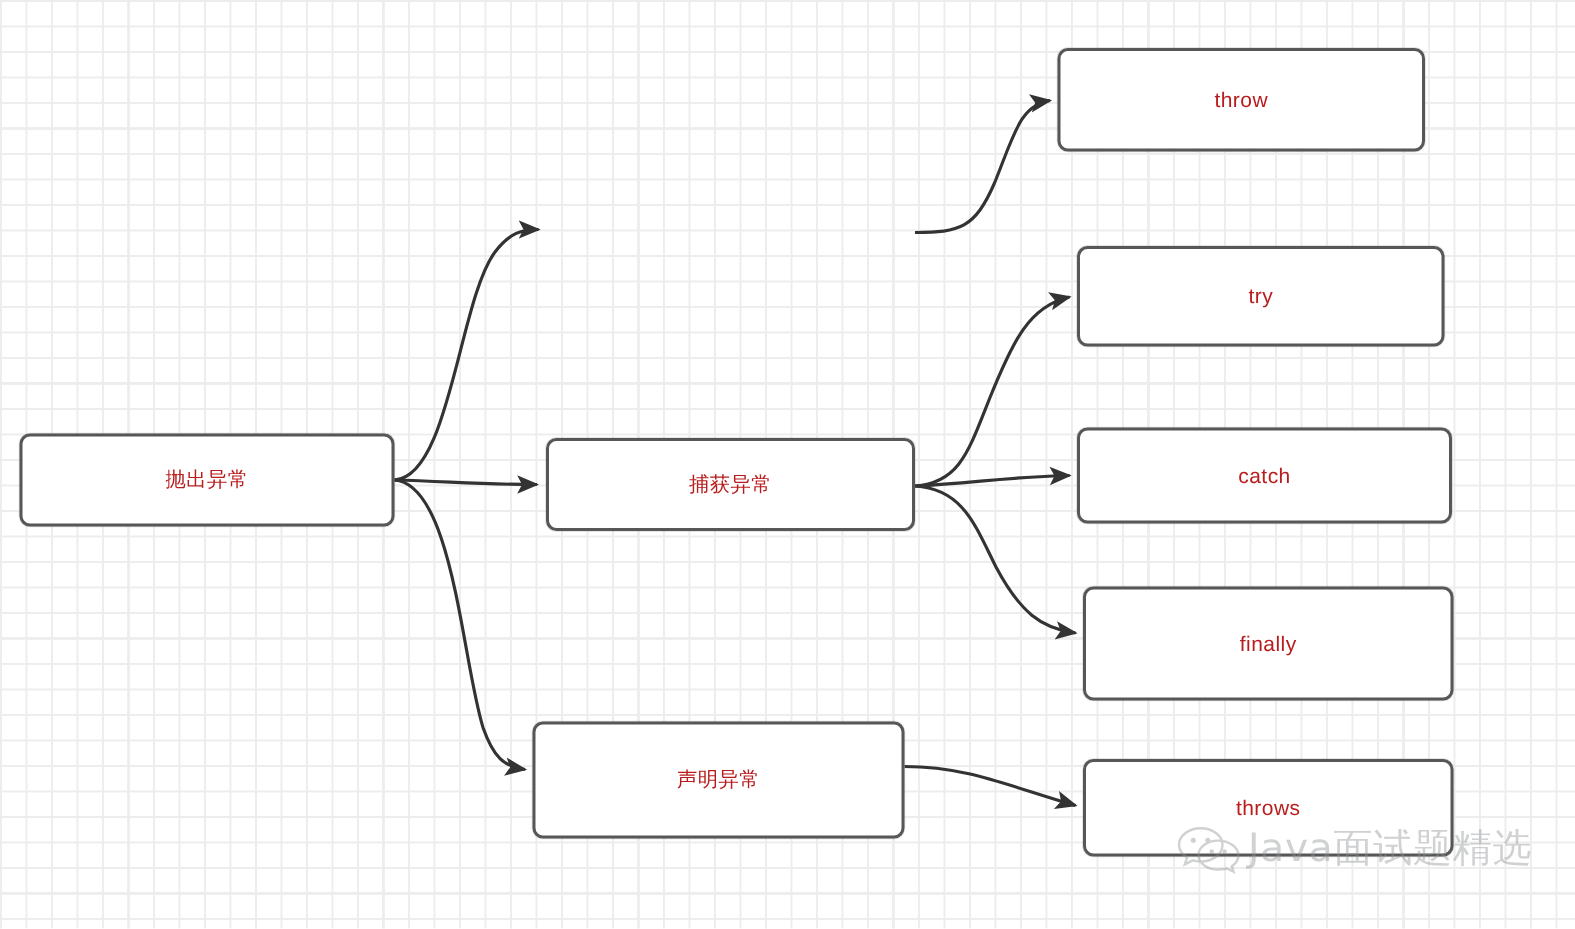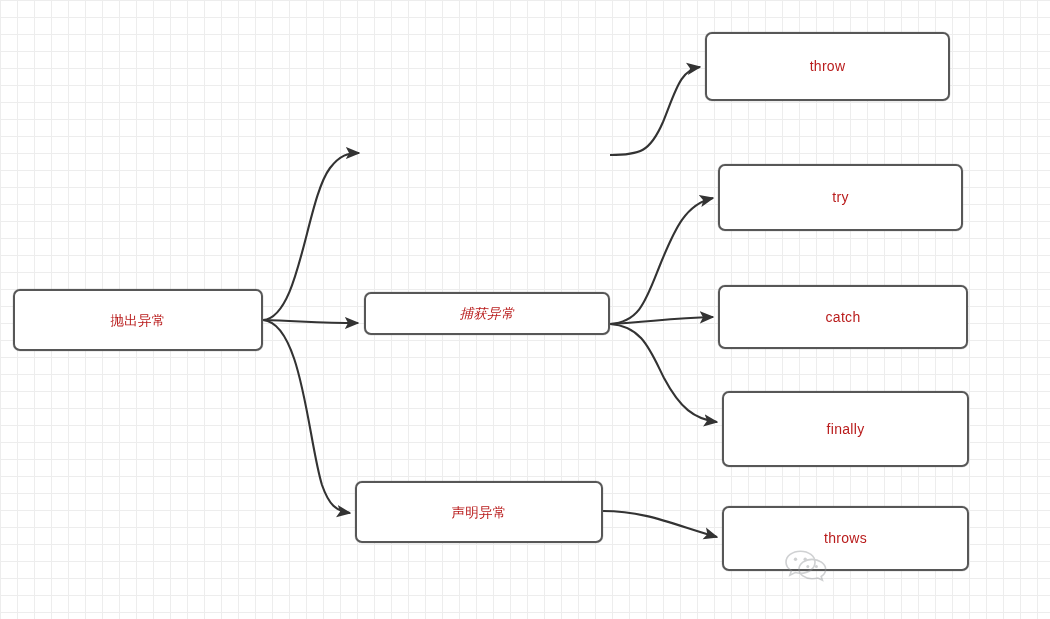--- a/index.html
+++ b/index.html
@@ -97,25 +97,25 @@
       <path d="M 610 324 C 642 326 650 350 664 378 C 680 408 694 419 717 422"></path>
       <path d="M 603 511 C 645 511 672 524 717 537"></path>
     </g>
   </svg>
 
   <div class="node" style="left:13px; top:289px; width:250px; height:62px;">
     <span class="node-label cjk">抛出异常</span>
   </div>
 
 
-  <div class="node" style="left:364px; top:292px; width:246px; height:43px;font-style:italic;">
+  <div class="node" style="left:364px; top:292px; width:246px; height:62px;">
     <span class="node-label cjk">捕获异常</span>
   </div>
 
-  <div class="node" style="left:355px; top:481px; width:248px; height:62px;">
+  <div class="node" style="left:355px; top:481px; width:248px; height:78px;">
     <span class="node-label cjk">声明异常</span>
   </div>
 
   <div class="node" style="left:705px; top:32px; width:245px; height:69px;">
     <span class="node-label">throw</span>
   </div>
 
   <div class="node" style="left:718px; top:285px; width:250px; height:64px;">
     <span class="node-label">catch</span>
   </div>
@@ -142,15 +142,16 @@
                  L 38.4 32.2 L 33.9 30.0 C 32.0 30.5 30.0 30.7 28.0 30.7
                  C 21.0 30.7 15.0 26.5 15.0 21.2 C 15.0 15.6 21.0 11.4 28.0 11.4 Z"></path>
       </g>
       <g fill="#8f9296">
         <circle cx="11.5" cy="11.2" r="1.7"></circle>
         <circle cx="21.2" cy="11.2" r="1.7"></circle>
         <circle cx="23.8" cy="18.6" r="1.5"></circle>
         <circle cx="32.4" cy="18.6" r="1.5"></circle>
       </g>
     </svg>
+    <span class="watermark-text">Java面试题精选</span>
   </div>
 
 </div>
 
 </body></html>

